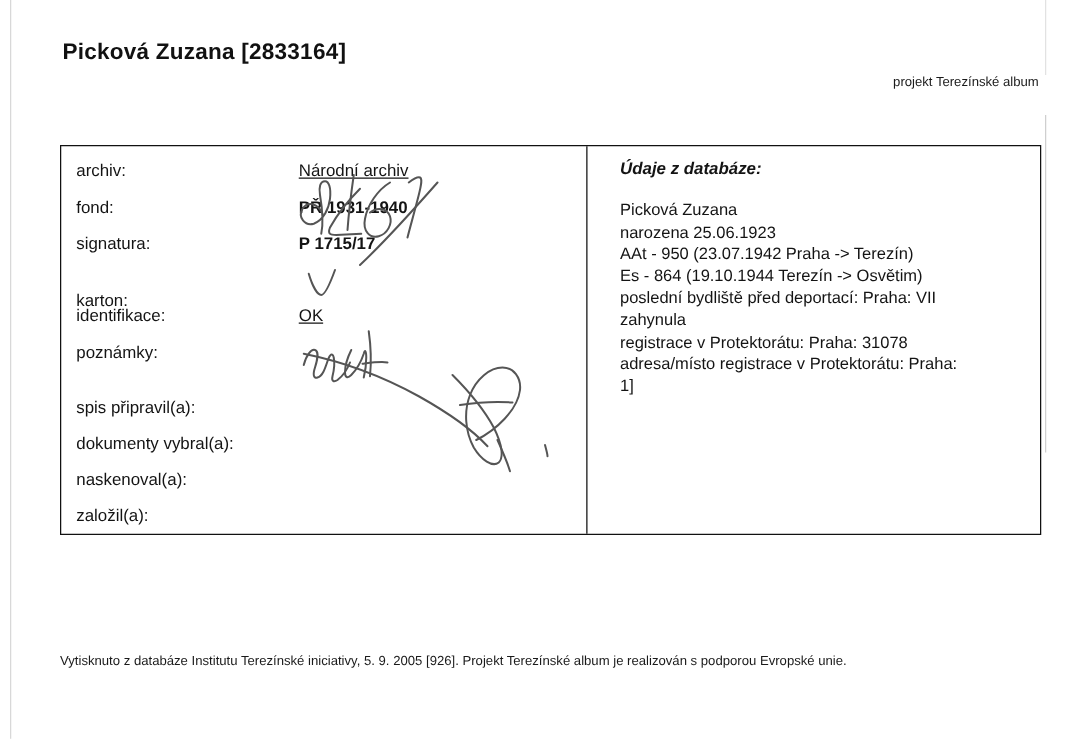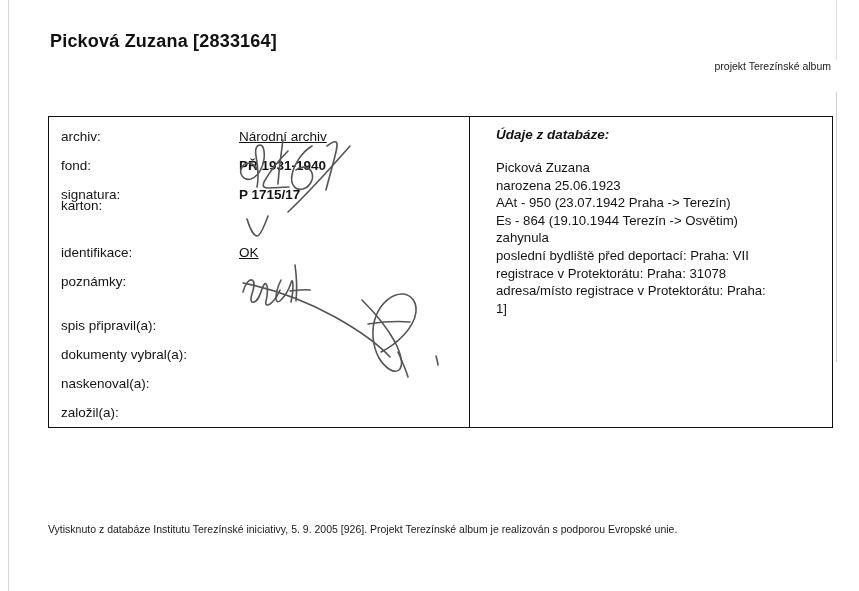--- a/index.html
+++ b/index.html
@@ -160,42 +160,42 @@
     <div class="col-left">
       <div class="field field-label" style="top:12px">archiv:</div>
       <div class="field field-value plain" style="top:12px">Národní archiv</div>
 
       <div class="field field-label" style="top:41px">fond:</div>
       <div class="field field-value" style="top:41px">PŘ 1931-1940</div>
 
       <div class="field field-label" style="top:70px">signatura:</div>
       <div class="field field-value" style="top:70px">P 1715/17</div>
 
-      <div class="field field-label" style="top:81px">karton:</div>
+      <div class="field field-label" style="top:116px">karton:</div>
 
       <div class="field field-label" style="top:128px">identifikace:</div>
       <div class="field field-value plain" style="top:128px">OK</div>
 
       <div class="field field-label" style="top:157px">poznámky:</div>
 
       <div class="field field-label" style="top:201px">spis připravil(a):</div>
       <div class="field field-label" style="top:230px">dokumenty vybral(a):</div>
       <div class="field field-label" style="top:259px">naskenoval(a):</div>
       <div class="field field-label" style="top:288px">založil(a):</div>
     </div>
 
     <div class="col-right">
       <div class="db-head">Údaje z databáze:</div>
       <div class="db-body">
         <span class="nm">Picková Zuzana</span>
         <span class="ln">narozena 25.06.1923</span>
         <span class="ln">AAt - 950 (23.07.1942 Praha -&gt; Terezín)</span>
         <span class="ln">Es - 864 (19.10.1944 Terezín -&gt; Osvětim)</span>
+        <span class="ln">poslední bydliště před deportací: Praha: VII</span>
         <span class="ln">zahynula</span>
-        <span class="ln">poslední bydliště před deportací: Praha: VII</span>
         <span class="ln">registrace v Protektorátu: Praha: 31078</span>
         <span class="ln">adresa/místo registrace v Protektorátu: Praha:</span>
         <span class="ln">1]</span>
       </div>
     </div>
 
   </div>
 
   <svg class="hand" viewBox="0 0 859 591" xmlns="http://www.w3.org/2000/svg">
     <g fill="none" stroke="#555555" stroke-width="1.6" stroke-linecap="round" stroke-linejoin="round">

